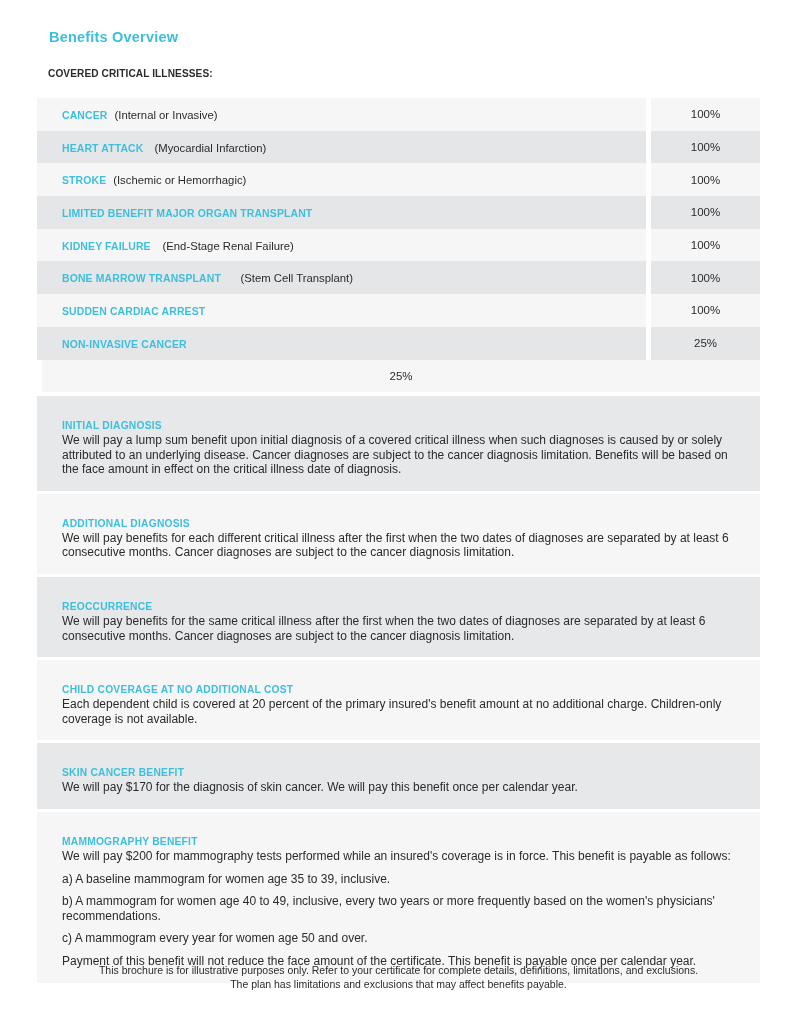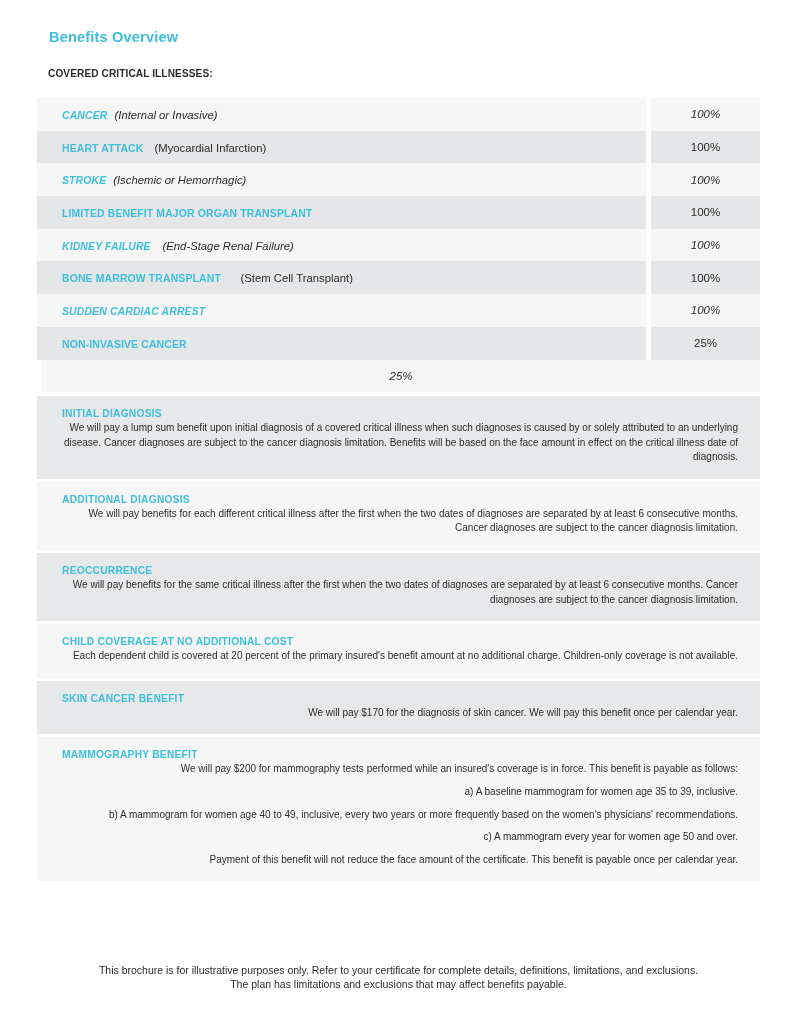--- a/index.html
+++ b/index.html
@@ -69,21 +69,21 @@
     width: 5px;
   }
   .tcell-pct {
     flex: 1;
     display: flex;
     align-items: center;
     justify-content: center;
     font-size: 11.5px;
     color: #2b2b2b;
   }
-  .row-light .tcell-label, .row-light .tcell-pct { background: #f6f6f7; font-style: italic; }
+  .row-light .tcell-label, .row-light .tcell-pct { background: #f6f6f7; }
   .row-dark  .tcell-label, .row-dark  .tcell-pct { background: #e4e6e8; }
 
   .illness-name {
     font-size: 11.6px;
     font-weight: bold;
     color: #3dbfdc;
     letter-spacing: 0.15px;
     transform: scaleX(0.9);
     transform-origin: left center;
     display: inline-block;
@@ -103,41 +103,40 @@
 
   
   .blocks {
     position: absolute;
     left: 37px;
     top: 396px;
     width: 723px;
   }
   .block {
     box-sizing: border-box;
-    padding: 11px 22px 14px 25px;
+    padding: 23px 22px 14px 25px;
   }
   .block.gray  { background: #e7e8ea; }
   .block.lite  { background: #f6f6f7; }
   .block-gap { height: 3px; background: #ffffff; }
 
   .block-title {
     font-size: 11.4px;
     font-weight: bold;
     color: #3dbfdc;
     letter-spacing: 0.25px;
     margin-bottom: 2px;
     transform: scaleX(0.9);
     transform-origin: left center;
   }
   .block-body {
-    font-size: 10px;
+    font-size: 12px;
     line-height: 14.6px;
     color: #2b2b2b;
     max-width: 688px;
-    text-align: right;
   }
   .block-body + .block-body { margin-top: 8px; }
 
   
   .footer {
     position: absolute;
     left: 0;
     top: 963px;
     width: 797px;
     text-align: center;

